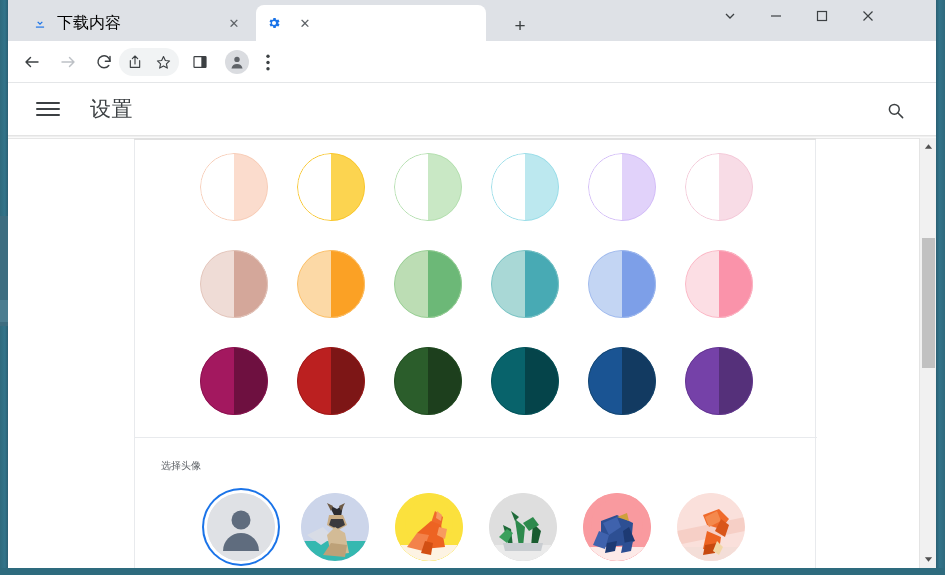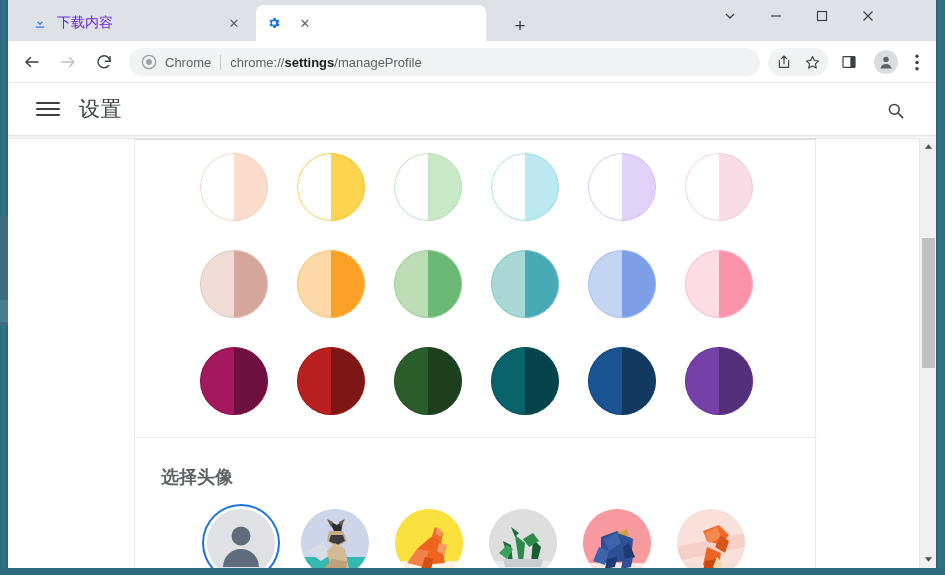--- a/index.html
+++ b/index.html
@@ -37,21 +37,21 @@
     border-radius:8px 8px 0 0;
     padding:0 10px;
   }
   .tab.inactive { left:14px; width:230px; }
   .tab.active {
     left:248px; width:230px; background:#ffffff;
   }
   .tab .tab-ico { width:16px; height:16px; flex:0 0 16px; margin-right:9px;
       display:flex; align-items:center; justify-content:center; }
   .tab .tab-title {
-    font-size:14px; color:#6d28d9; white-space:nowrap;
+    font-size:16px; color:#000000; white-space:nowrap;
     overflow:hidden; text-overflow:ellipsis; flex:1;
   }
   .tab .tab-close {
     width:16px; height:16px; flex:0 0 16px; margin-left:6px;
     display:flex; align-items:center; justify-content:center;
     font-size:13px; color:#5f6368; line-height:1; cursor:pointer;
   }
   #newtab {
     position:absolute; left:498px; top:12px; width:28px; height:28px;
     display:flex; align-items:center; justify-content:center;
@@ -103,21 +103,21 @@
       display:flex; align-items:center; justify-content:center; cursor:pointer; }
   .tb-sep { position:absolute; left:8px; top:82px; width:928px; height:1px; background:#e4e6e8; }
 
   
   #page {
     position:absolute; left:8px; top:83px; width:928px; height:485px;
     background:#ffffff; overflow:hidden;
   }
   #settings-header {
     position:absolute; left:0; top:0; width:928px; height:52px;
-    background:#ffffff; display:flex; align-items:center;
+    background:#ffffff; display:flex; align-items:center;gap:11px;
   }
   #hamburger { width:24px; height:24px; margin-left:28px; cursor:pointer;
       display:flex; flex-direction:column; justify-content:center; gap:4px; }
   #hamburger span { display:block; height:2px; background:#3c4043; border-radius:1px; }
   #settings-title { margin-left:19px; font-size:21px; color:#3c4043; letter-spacing:.5px; }
   #settings-search { position:absolute; right:28px; top:14px; width:26px; height:26px;
       display:flex; align-items:center; justify-content:center; cursor:pointer; }
   .hdr-shadow { position:absolute; left:0; top:52px; width:928px; height:3px;
       background:linear-gradient(180deg,rgba(0,0,0,.13),rgba(0,0,0,0)); }
 
@@ -150,21 +150,21 @@
   .swatch .half { width:50%; height:100%; }
   .swatch .ring {
     position:absolute; inset:0; border-radius:50%;
     border:1px solid rgba(0,0,0,.07); pointer-events:none;
   }
 
   .section-divider {
     position:absolute; left:0; width:682px; height:1px; background:#e8eaed;
   }
   #avatar-section { position:absolute; left:0; width:682px; }
-  #avatar-label { font-size:18px; color:#5f6368; padding:28px 0 0 26px;font-weight:bold; }
+  #avatar-label { font-size:10px; color:#5f6368; padding:22px 0 0 26px; }
   #avatar-row {
     display:flex; justify-content:center; gap:26px; padding-top:20px;
   }
   .avatar {
     width:68px; height:68px; border-radius:50%;
     position:relative; cursor:pointer; overflow:hidden;
     background:#dfe1e5;
   }
   .avatar.selected {
     box-shadow:0 0 0 3px #ffffff, 0 0 0 5px #1a73e8;
@@ -255,33 +255,20 @@
         <path d="M4 12h16M14 6l6 6-6 6"></path>
       </svg>
     </div>
     <div class="tb-btn">
       <svg width="18" height="18" viewBox="0 0 24 24" stroke="#3c4043" stroke-width="1.9" fill="none" stroke-linecap="round">
         <path d="M20 11a8 8 0 10-1.6 5.6"></path>
         <path d="M20 4.5V11h-6.2" stroke-linejoin="round"></path>
       </svg>
     </div>
 
-    <div id="omnibox">
-      <span class="chrome-ico">
-        <svg width="16" height="16" viewBox="0 0 24 24" fill="#9aa0a6">
-          <circle cx="12" cy="12" r="10" fill="none" stroke="#9aa0a6" stroke-width="2"></circle>
-          <circle cx="12" cy="12" r="4.4" fill="#9aa0a6"></circle>
-        </svg>
-      </span>
-      <span class="scheme-label">Chrome</span>
-      <span class="vsep"></span>
-      <span class="url-dim">chrome://</span>
-        <span class="url-strong">settings</span>
-        <span class="url-dim">/manageProfile</span>
-    </div>
 
     <div class="tb-right">
       <div id="share-bookmark-pill">
         <div class="pill-btn">
           <svg width="16" height="16" viewBox="0 0 24 24" stroke="#3c4043" stroke-width="1.7" fill="none" stroke-linecap="round" stroke-linejoin="round">
             <path d="M5 10v10h14V10"></path>
               <path d="M12 15V3M12 3l4 4M12 3L8 7"></path>
           </svg>
         </div>
         <div class="pill-btn">

